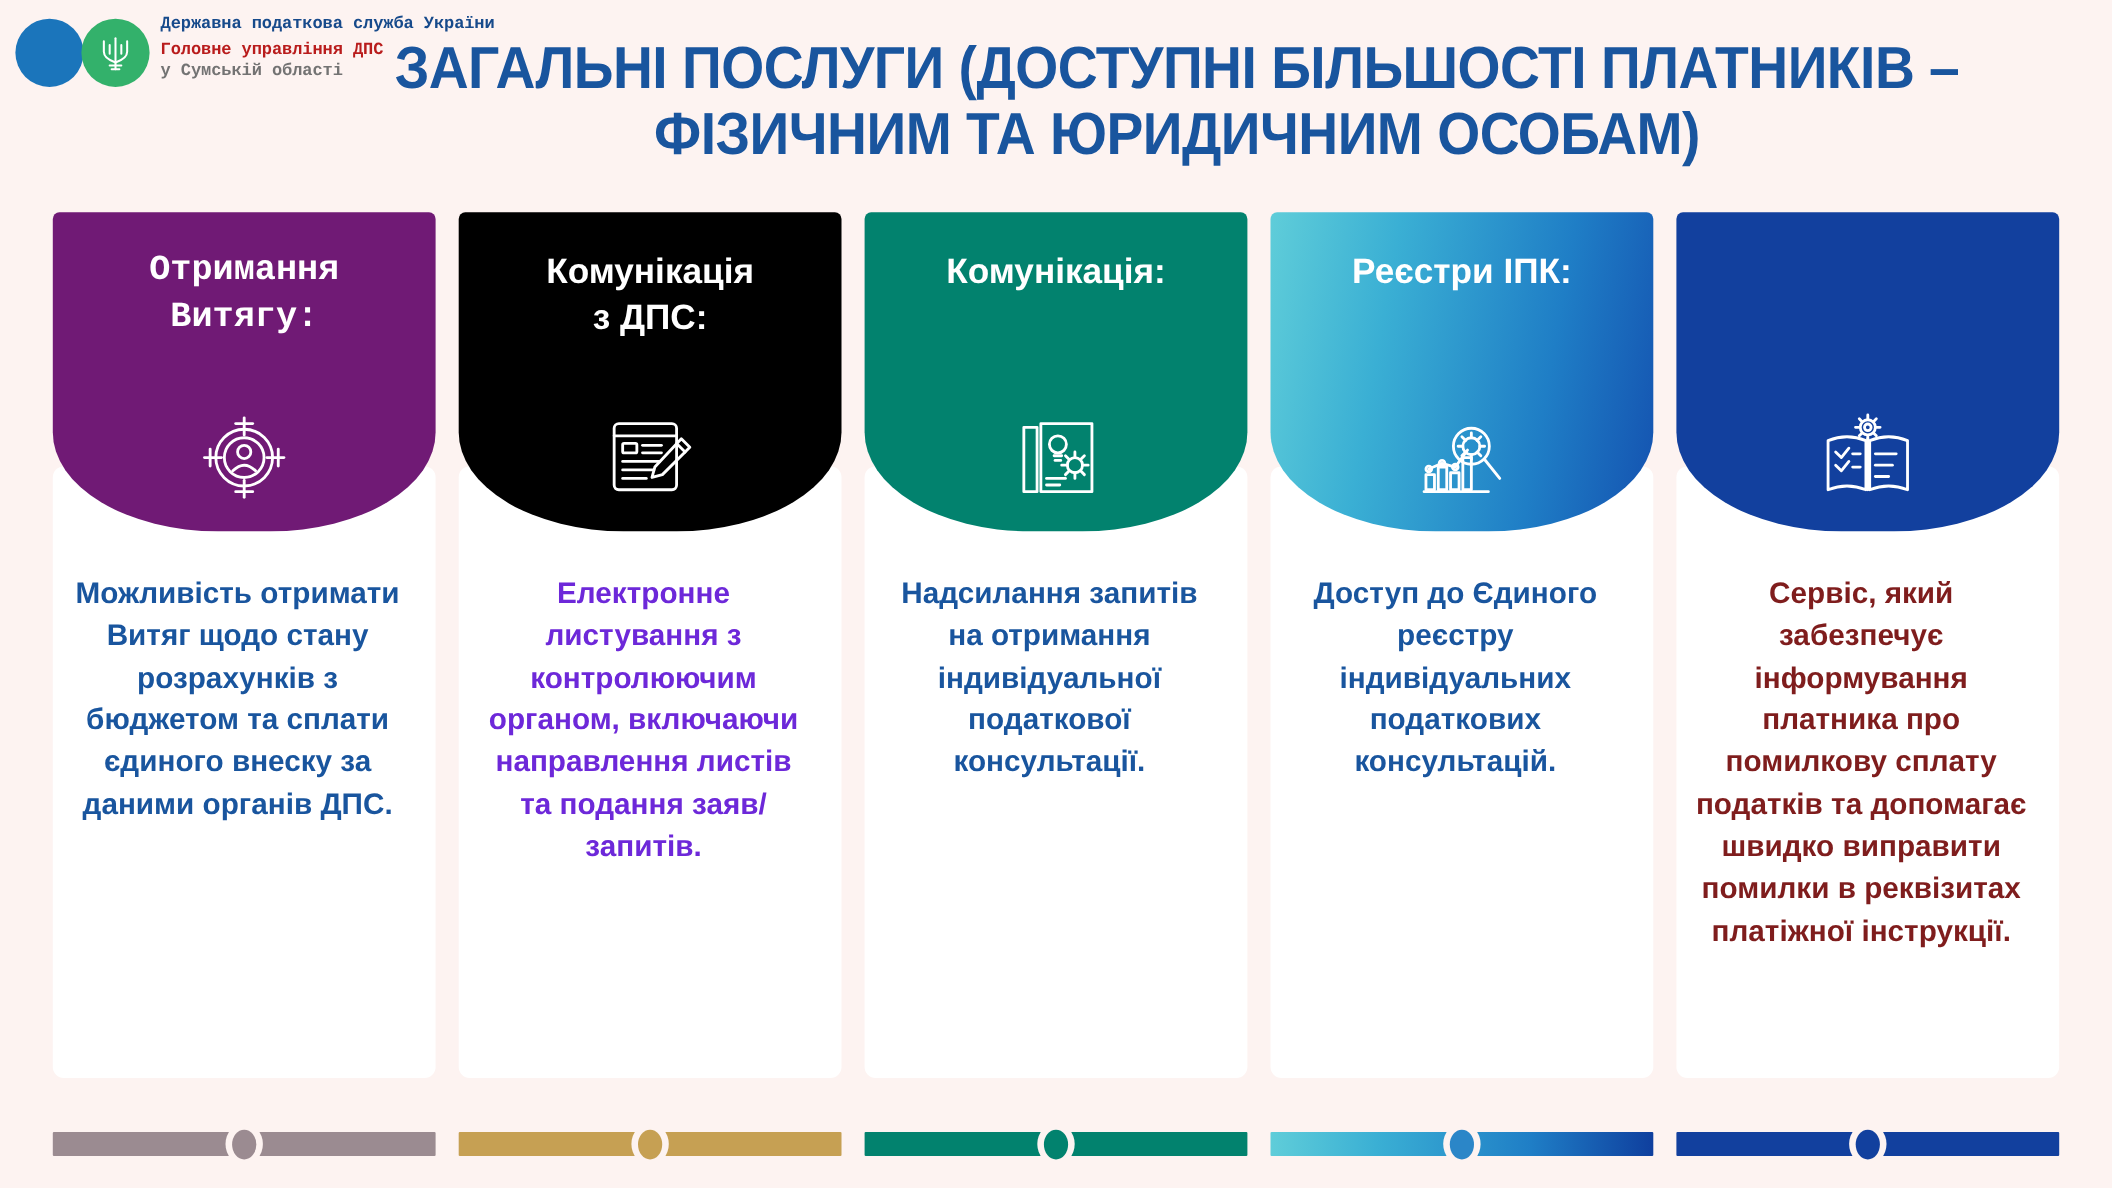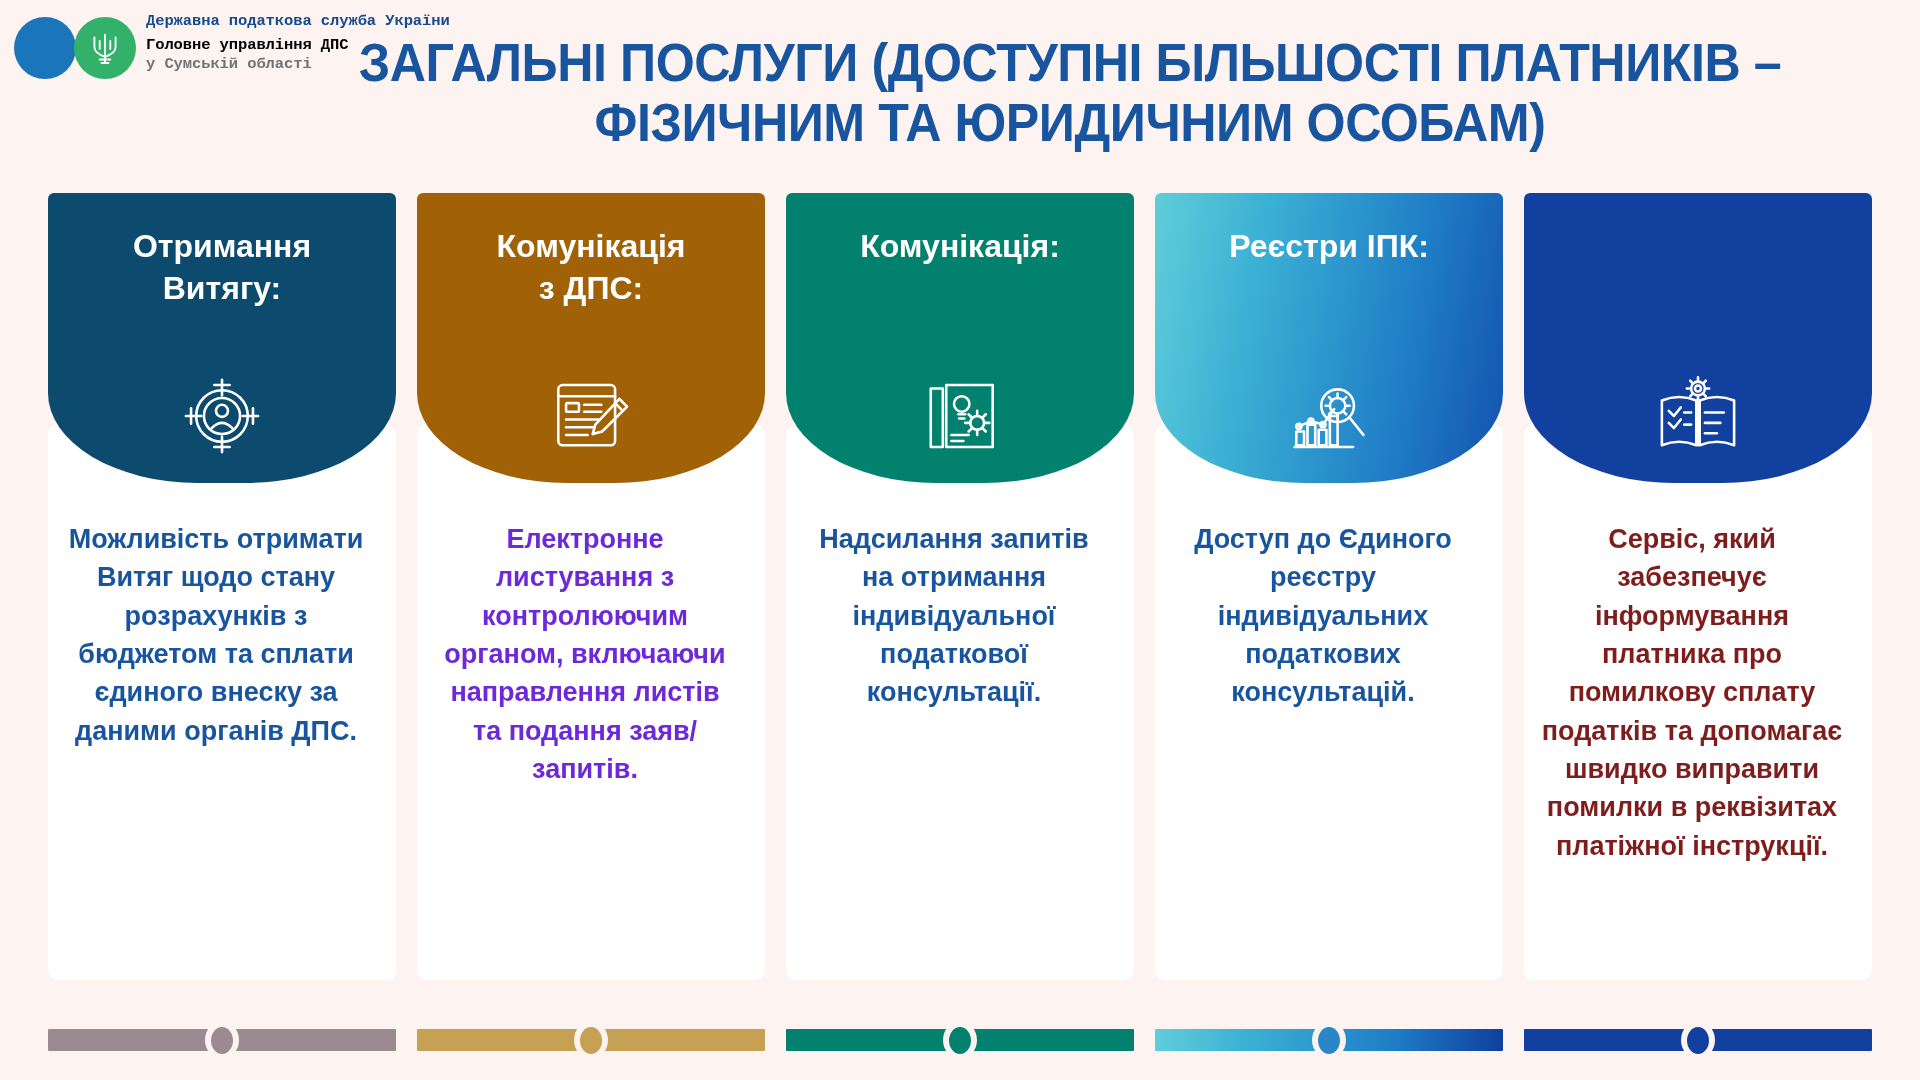--- a/index.html
+++ b/index.html
@@ -214,34 +214,34 @@
           <path d="M11 13 L11 22"></path>
           <path d="M23 13 L23 22"></path>
           <path d="M11 34 L23 34"></path>
           <path d="M13 38 L21 38"></path>
         </g>
       </svg>
     </div>
   </div>
   <div class="logo-text">
     <div class="logo-line" style="color: rgb(23, 74, 139);">Державна податкова служба України</div>
-    <div class="logo-line sub" style="color: #000000;">Головне управління ДПС</div>
+    <div class="logo-line sub" style="color: #b91c1c;">Головне управління ДПС</div>
     <div class="logo-line" style="color: #737373;">у Сумській області</div>
   </div>
 </div>
 
 <h1 class="page-title" style="color: rgb(25, 85, 158);">ЗАГАЛЬНІ ПОСЛУГИ (ДОСТУПНІ БІЛЬШОСТІ ПЛАТНИКІВ – ФІЗИЧНИМ ТА ЮРИДИЧНИМ ОСОБАМ)</h1>
 
 <div class="cards">
 
   <div class="card">
     <div class="card-body">
       <div class="card-text" style="color: rgb(25, 85, 158);">Можливість отримати Витяг щодо стану розрахунків з бюджетом та сплати єдиного внеску за даними органів ДПС.</div>
     </div>
-    <div class="card-head" style="background: #0c4a6e;">
+    <div class="card-head" style="background: #701a75; font-family: Liberation Mono, monospace;">
       <div class="card-head-title">Отримання
 Витягу:</div>
       <div class="card-icon">
         <svg viewBox="0 0 100 100" aria-hidden="true">
           <g fill="none" stroke="#ffffff" stroke-width="3" stroke-linecap="round">
             <circle cx="50" cy="50" r="30"></circle>
             <circle cx="50" cy="50" r="21"></circle>
             <circle cx="50" cy="44" r="7"></circle>
             <path d="M38 64 Q50 52 62 64"></path>
             <path d="M50 8 L50 26"></path>
@@ -255,21 +255,21 @@
           </g>
         </svg>
       </div>
     </div>
   </div>
 
   <div class="card">
     <div class="card-body">
       <div class="card-text" style="color: #6d28d9;">Електронне листування з контролюючим органом, включаючи направлення листів та подання заяв/запитів.</div>
     </div>
-    <div class="card-head" style="background: #a16207;">
+    <div class="card-head" style="background: #000000;">
       <div class="card-head-title">Комунікація
 з ДПС:</div>
       <div class="card-icon">
         <svg viewBox="0 0 100 100" aria-hidden="true">
           <g fill="none" stroke="#ffffff" stroke-width="3" stroke-linecap="round" stroke-linejoin="round">
             <rect x="12" y="14" width="66" height="70" rx="5"></rect>
             <path d="M12 27 L78 27"></path>
             <rect x="21" y="35" width="15" height="10" rx="1.5"></rect>
             <path d="M42 37 L62 37"></path>
             <path d="M42 45 L62 45"></path>

